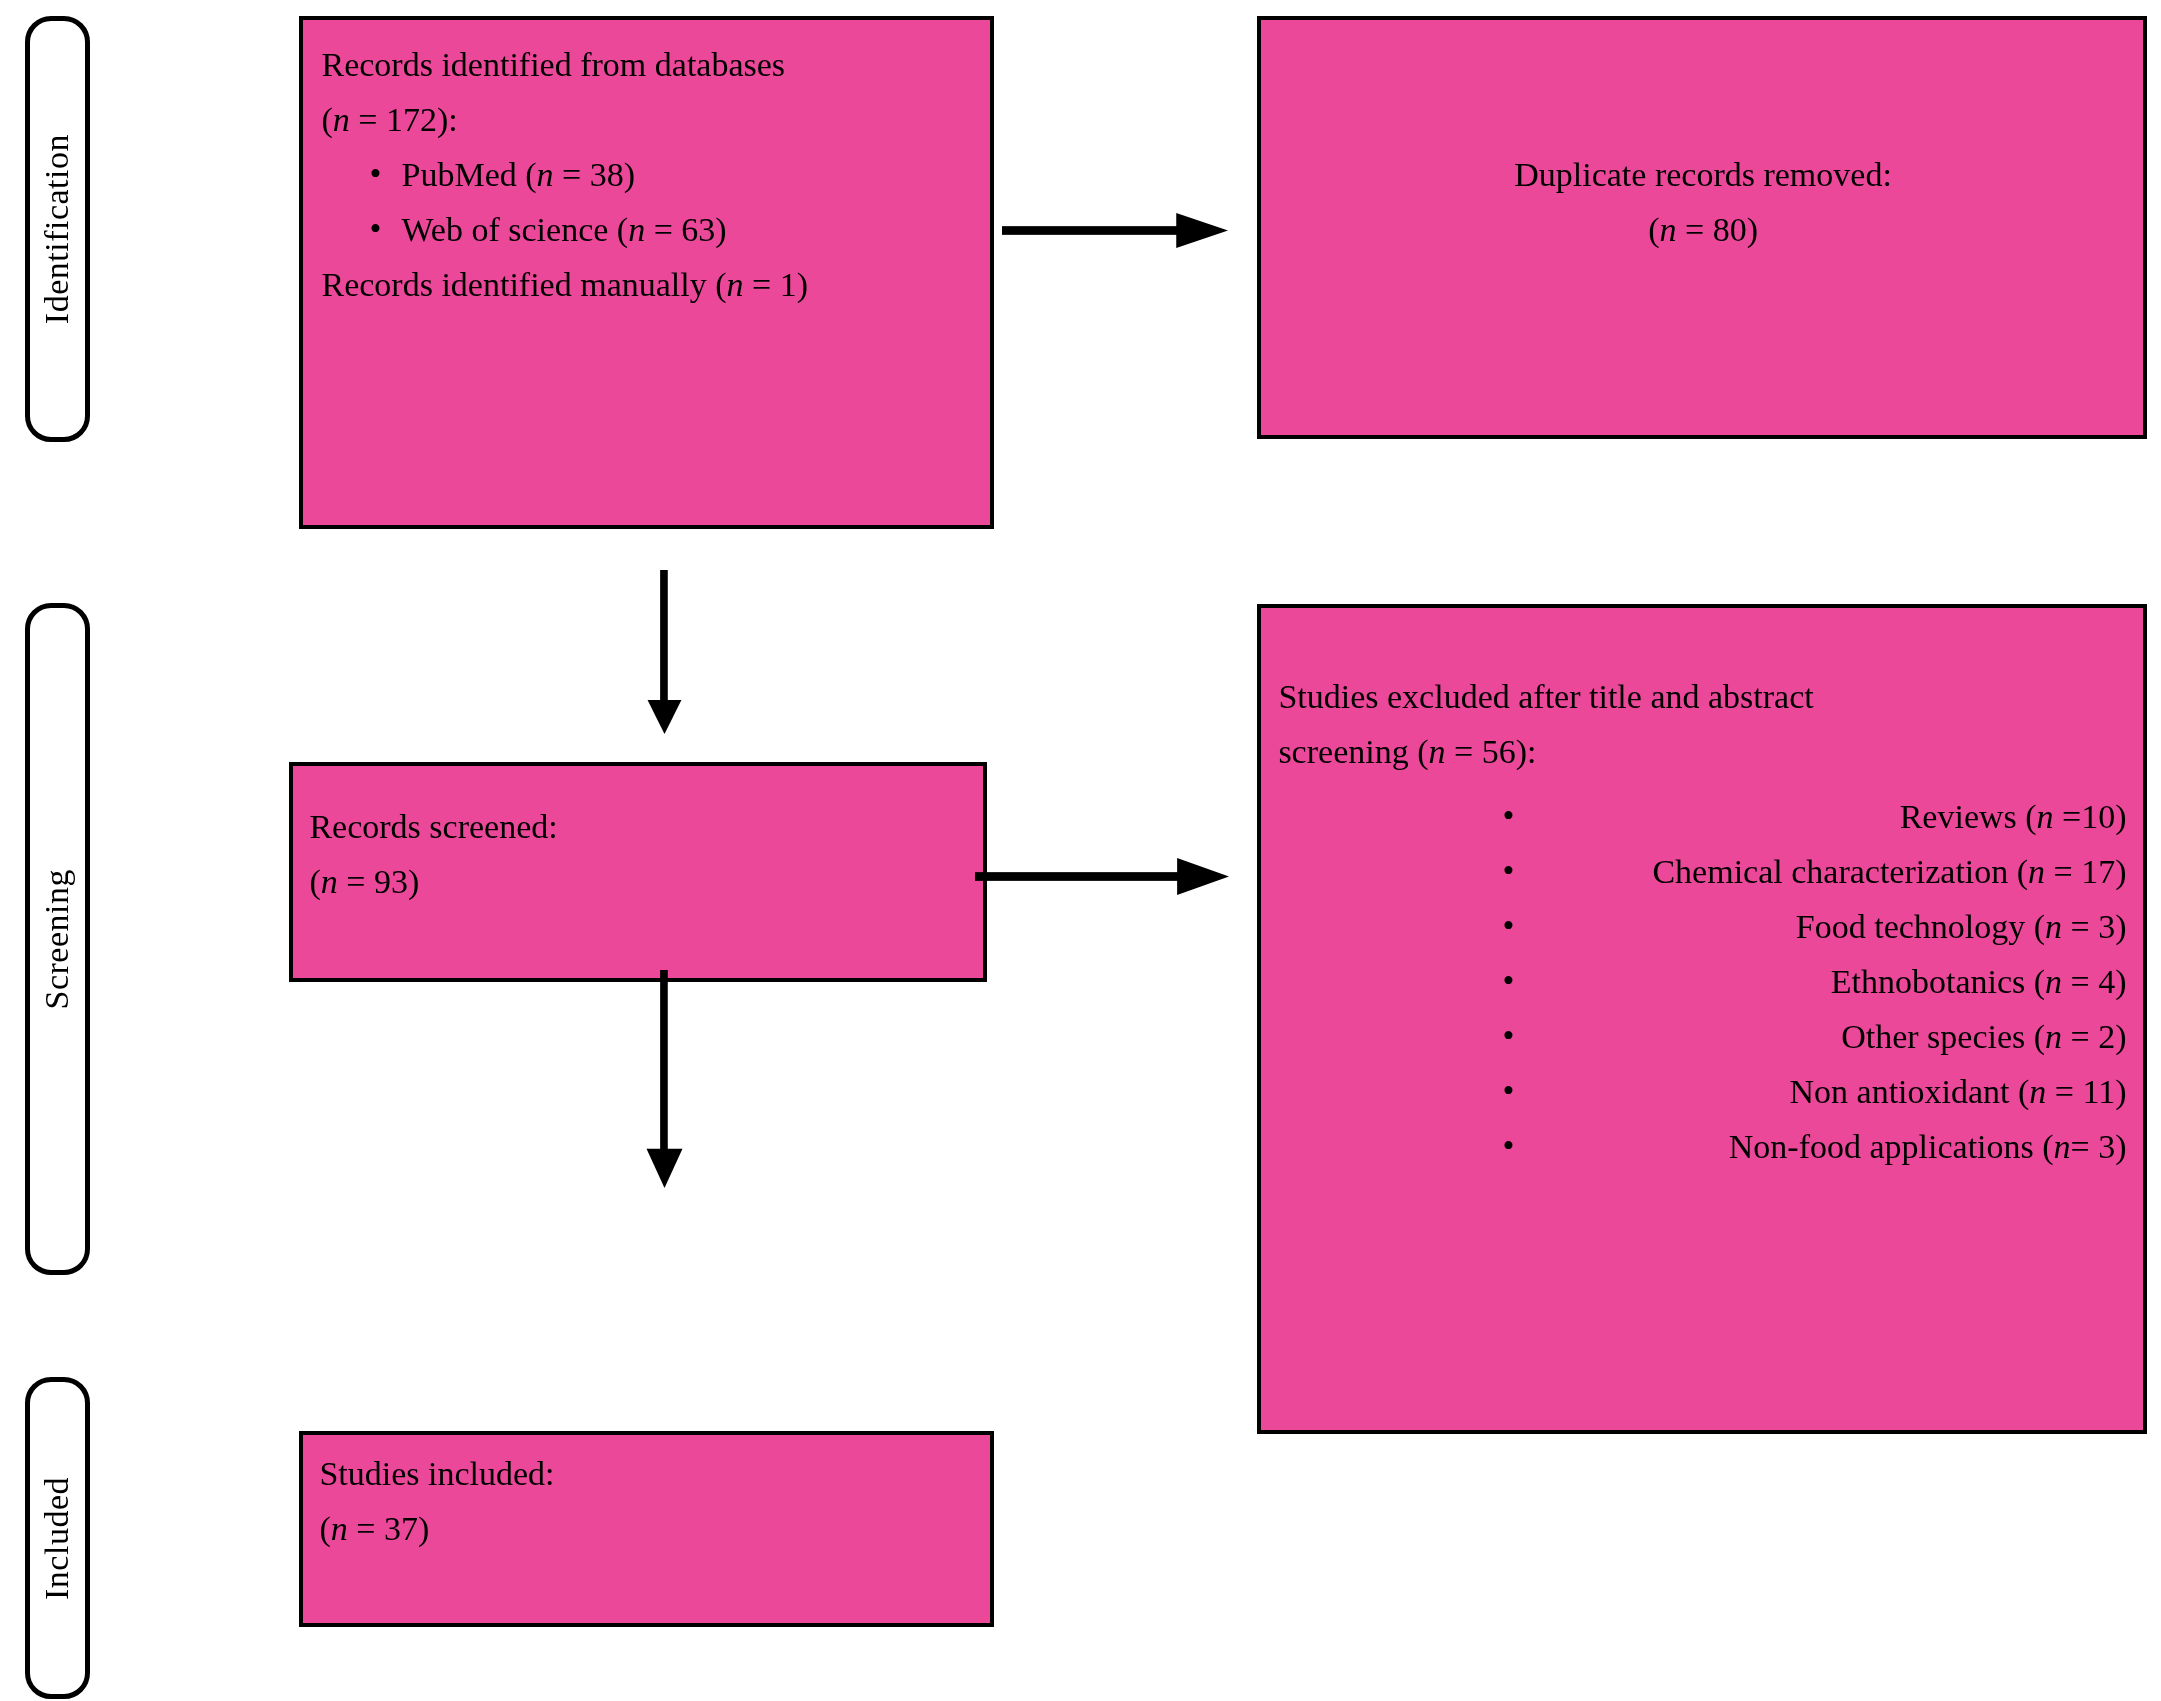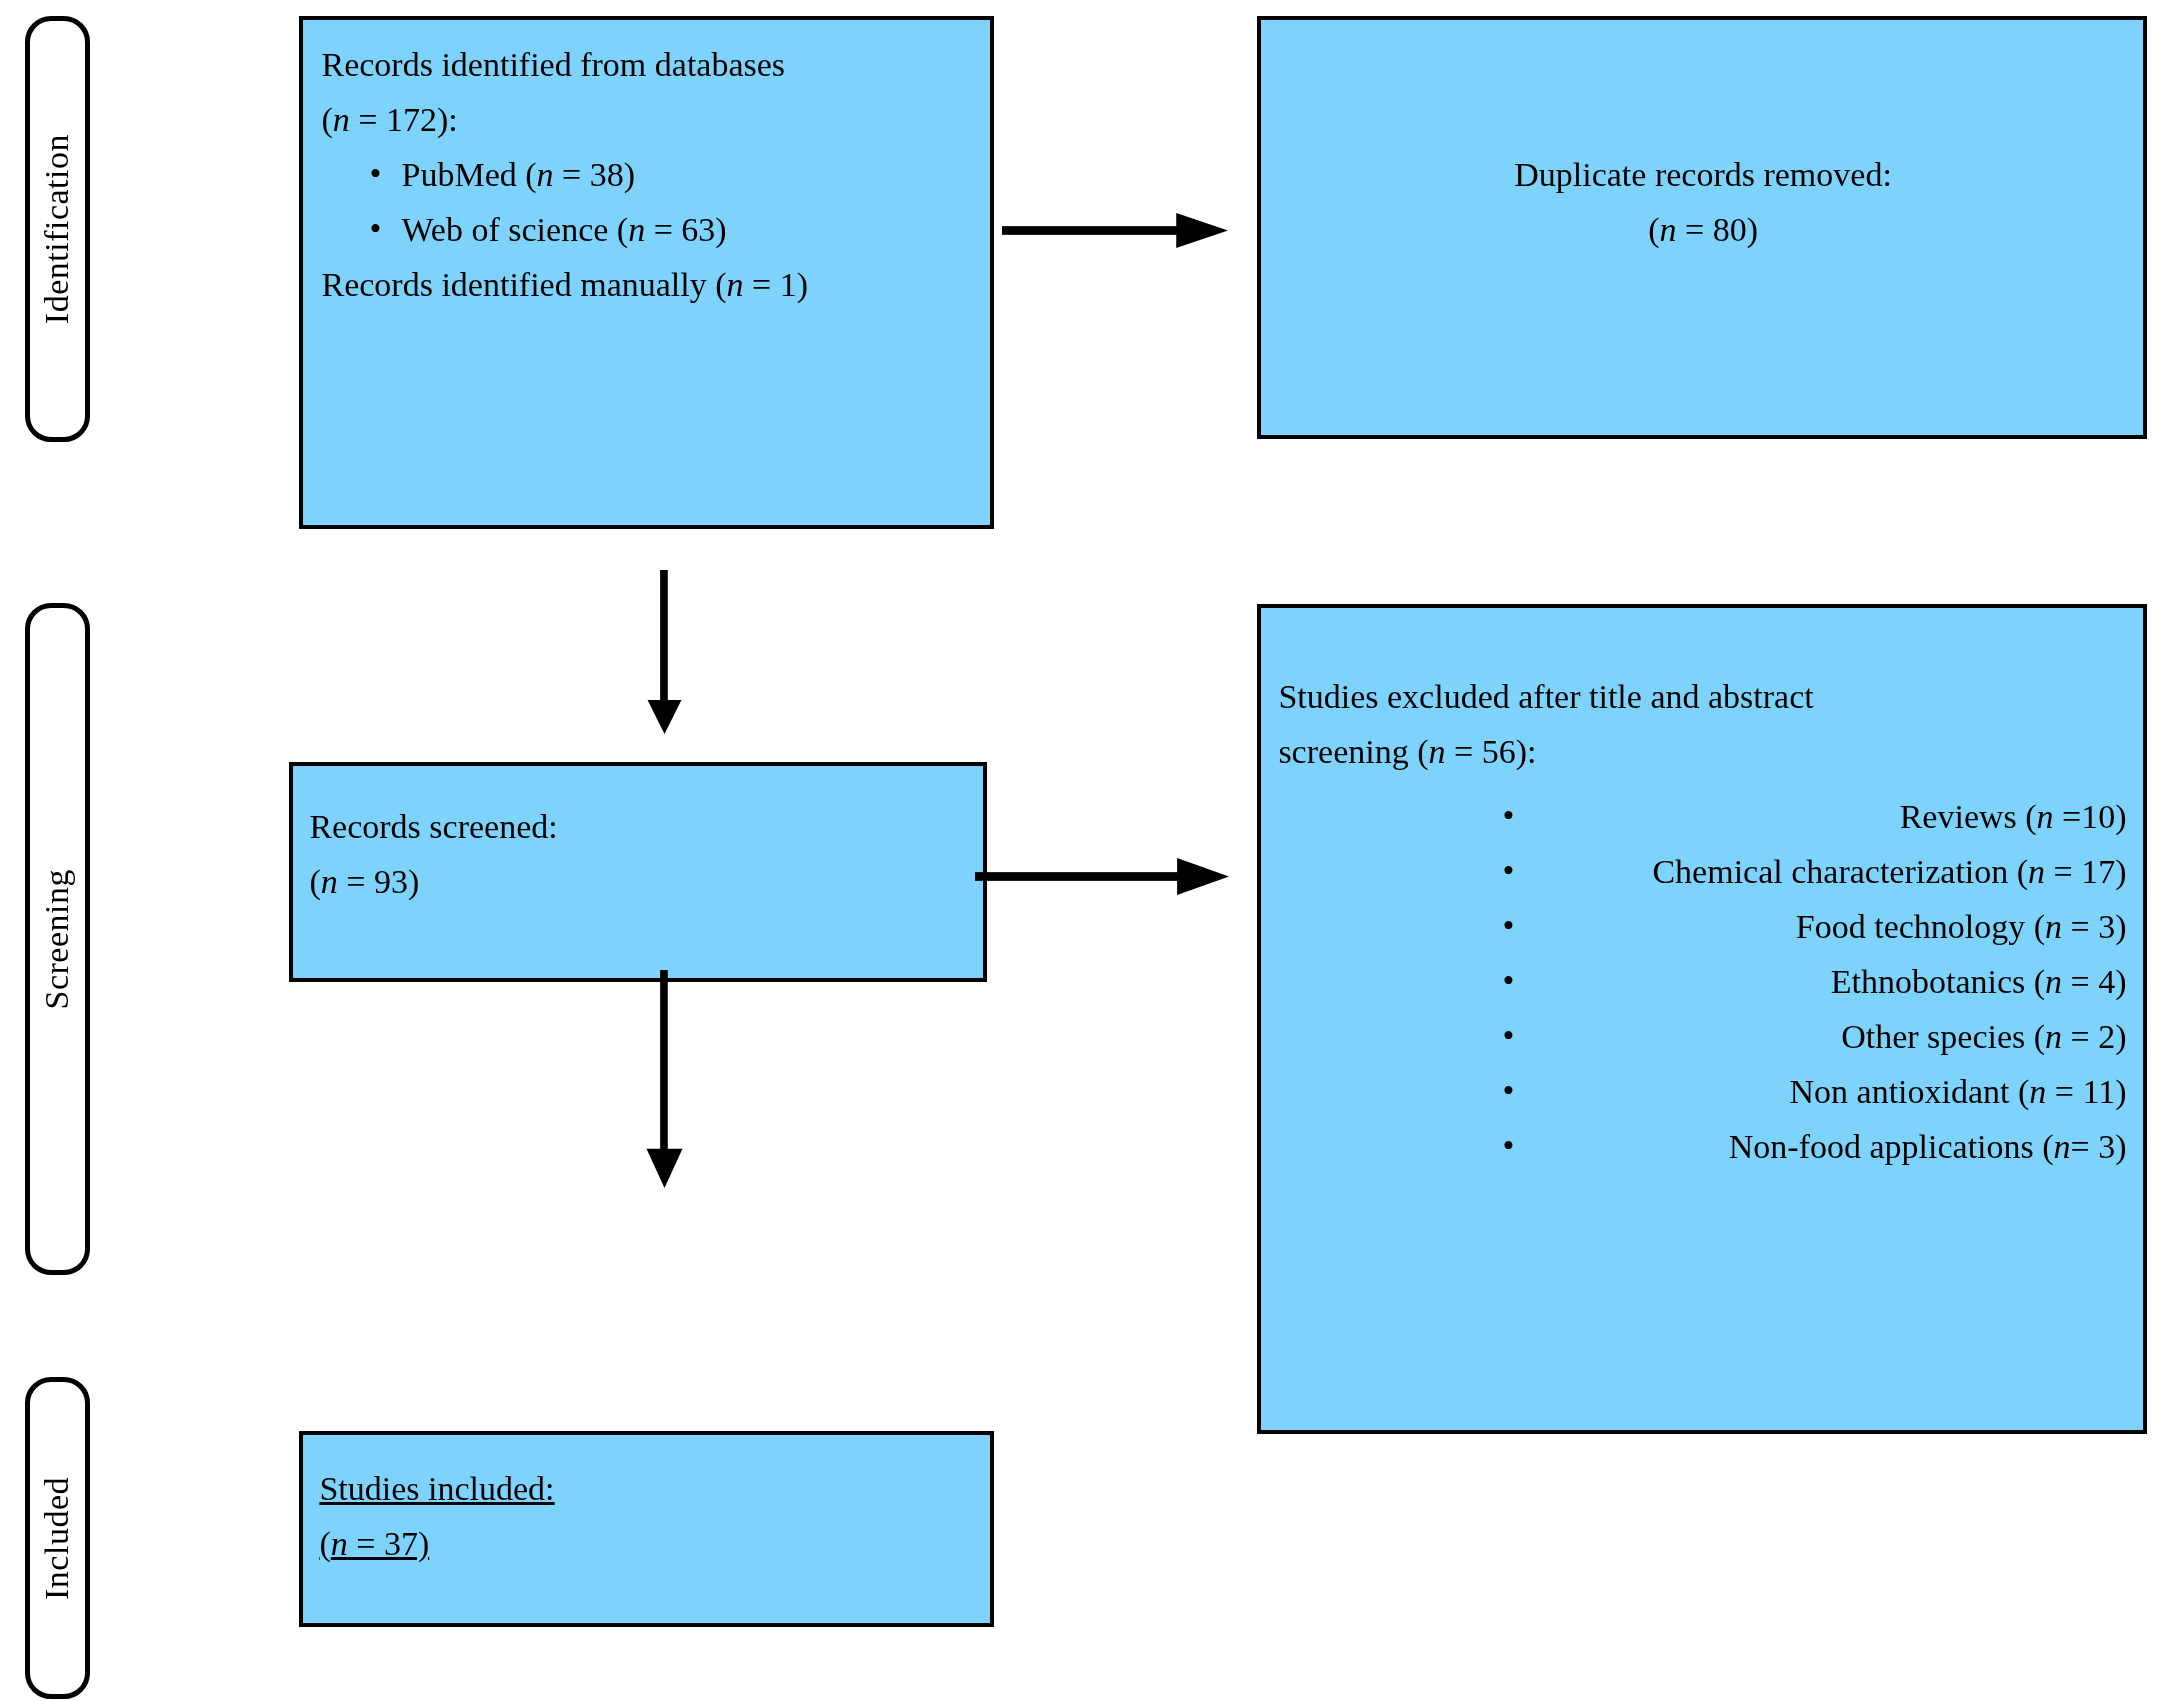--- a/index.html
+++ b/index.html
@@ -38,21 +38,21 @@
   }
 
   #stage-identification { left: 24.5px;  top: 16.4px;   width: 65px; height: 426px; }
   #stage-screening      { left: 24.5px;  top: 603px; width: 65px; height: 672px; }
   #stage-included       { left: 24.5px;  top: 1377px; width: 65px; height: 322px; }
 
   
   .flow-box {
     position: absolute;
     border: 4.9px solid #000000;
-    background: #7dd3fc;
+    background: #ec4899;
     box-sizing: border-box;
   }
   .flow-box .pad {
     padding: 14px 16.4px;
   }
   .line {
     font-size: 34px;
     line-height: 1.62;
     white-space: nowrap;
   }
@@ -82,21 +82,21 @@
   #box-duplicates  { left: 1257px; top: 16.4px;   width: 890px; height: 423px; text-align: center; }
   #box-screened    { left: 289px;  top: 762px; width: 698px; height: 220px; font-family: Liberation Serif, serif; }
   #box-excluded    { left: 1257px; top: 604px; width: 890px; height: 830px; }
   #box-included    { left: 299px;  top: 1431px; width: 695px; height: 196px; }
 
   #box-identified .pad  { padding: 16.4px 18.5px; }
   #box-identified ul.bullets { margin-left: 48px; }
 
   #box-duplicates .pad  { padding-top: 127px; padding-left: 18.5px; }
   #box-screened  .pad   { padding-top: 33px;  padding-left: 16.4px; }
-  #box-included  .pad   { padding-top: 26px;  padding-left: 16.4px; text-decoration: underline; }
+  #box-included  .pad   { padding-top: 11px;  padding-left: 16.4px; }
 
   #box-excluded  .pad   { padding-top: 61px; padding-left: 17.4px; }
   #box-excluded ul.bullets { margin-left: 224px; margin-top: 9.8px; }
   #box-excluded ul.bullets li { padding-left: 39px; text-align: right; }
 
   
   .arrow { position: absolute; }
   .arrow svg { display: block; }
 
   #arrow-ident-to-dup   { left: 1002px; top: 203px;  }

